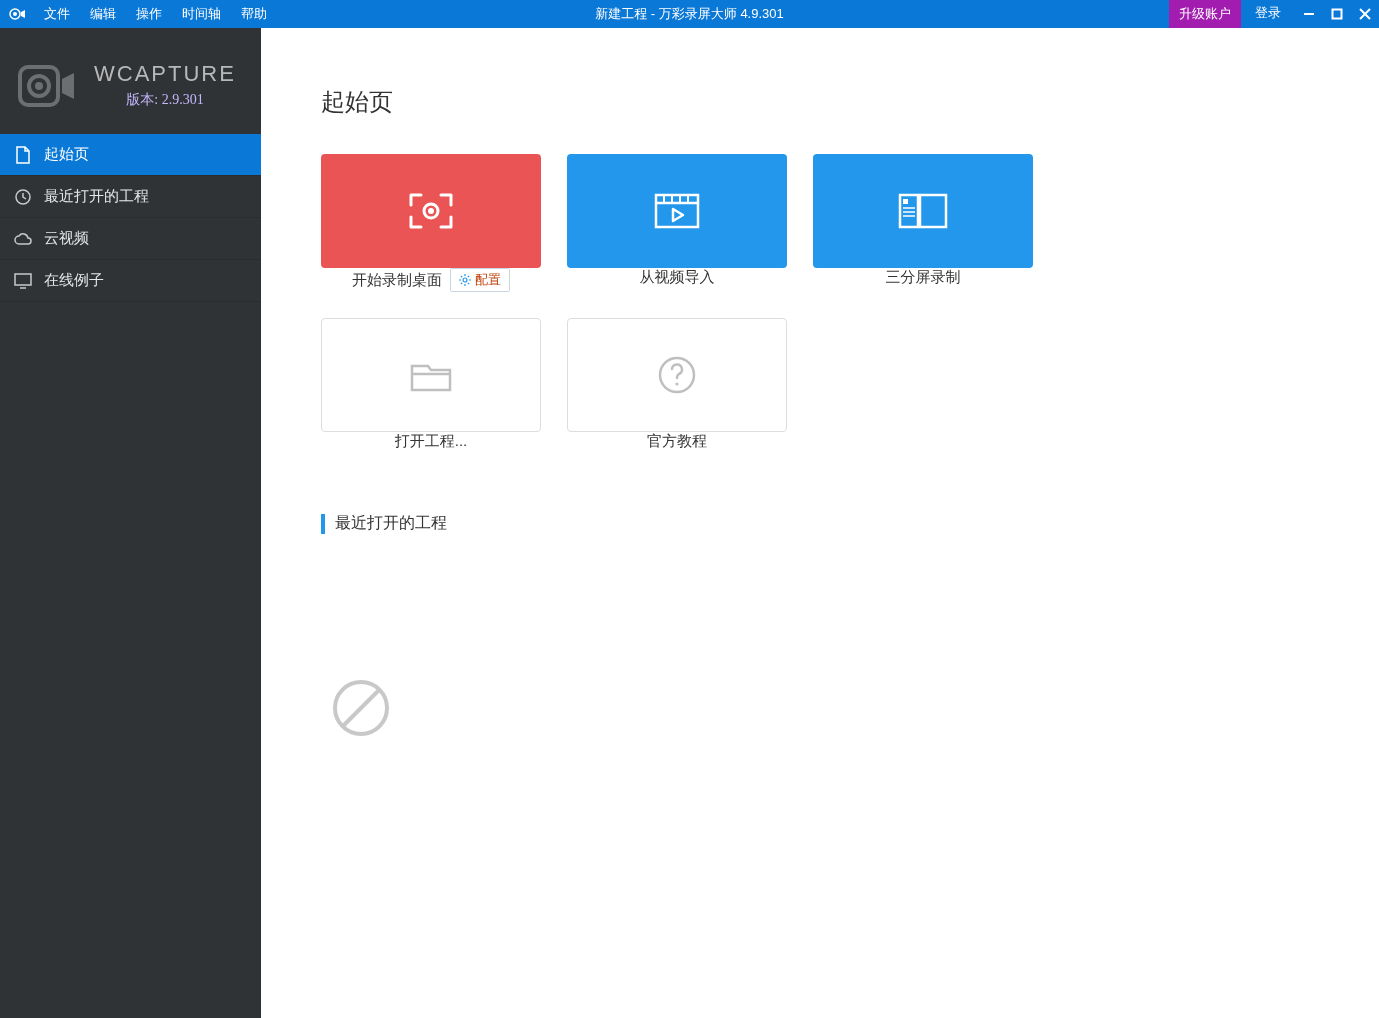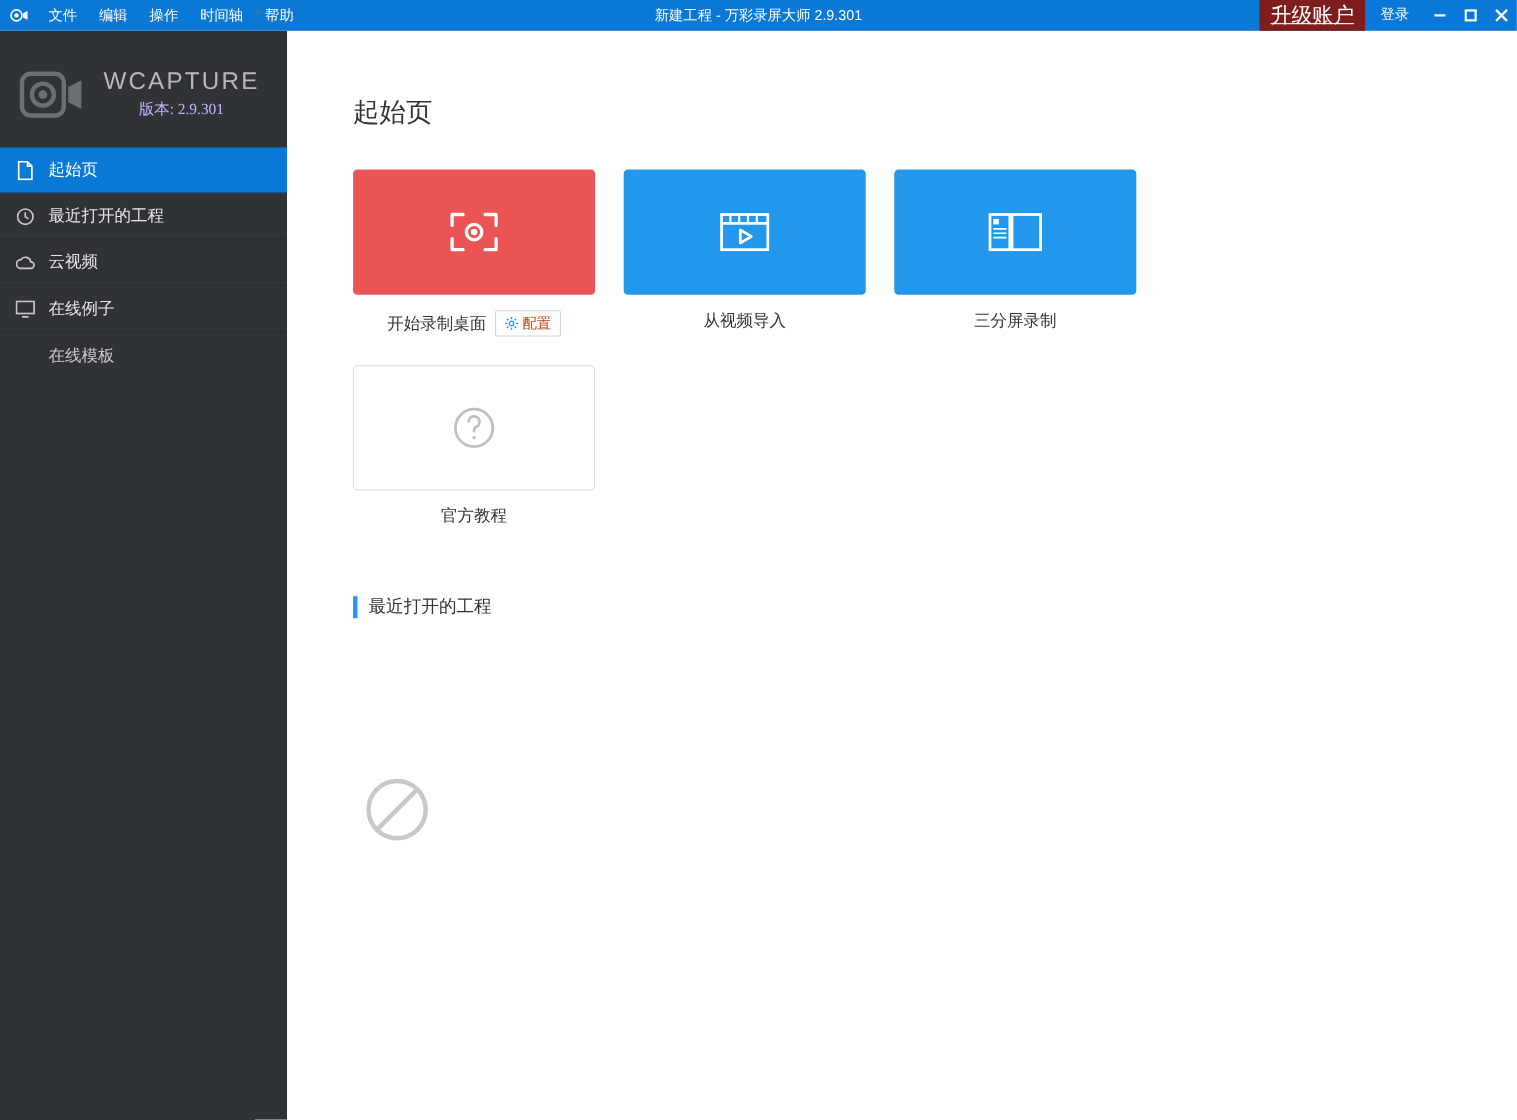--- a/index.html
+++ b/index.html
@@ -41,27 +41,26 @@
       font-size: 13px;
       white-space: nowrap;
     }
     .titlebar .right-controls {
       margin-left: auto;
       display: flex;
       align-items: center;
       height: 100%;
     }
     .upgrade-btn {
-      background: #7f1d1d;
+      background: #a21caf;
       height: 100%;
       padding: 0 10px;
       display: flex;
       align-items: center;
-      font-size: 19px;
-      text-decoration: underline;
+      font-size: 13px;
     }
     .login-btn {
       padding: 0 14px;
       line-height: 28px;
       font-family: Liberation Mono, monospace;
     }
     .win-btn {
       width: 28px;
       height: 28px;
       display: flex;
@@ -168,21 +167,20 @@
       justify-content: center;
       cursor: pointer;
     }
     .tile.red { background: #ea5455; }
     .tile.blue { background: #2297eb; }
     .tile.outline {
       background: #fff;
       border: 1px solid #ddd;
     }
     .tile-label-row {
-      margin-top: 14px;
       display: flex;
       align-items: center;
       gap: 8px;
       font-size: 15px;
       color: #333;
     }
     .config-btn {
       border: 1px solid #c9d6e2;
       border-radius: 2px;
       padding: 2px 8px;
@@ -253,21 +251,21 @@
         <path d="M12 5 L16 3 L16 11 L12 9 Z" fill="#fff"></path>
       </svg>
   </div>
   <div class="menu-items">
     <span>文件</span>
     <span>编辑</span>
     <span>操作</span>
     <span>时间轴</span>
     <span>帮助</span>
   </div>
-  <div class="title-center">新建工程 - 万彩录屏大师 2.9.301</div>
+  <div class="title-center">新建工程 - 万彩录屏大师 4.9.301</div>
   <div class="right-controls">
     <div class="upgrade-btn">升级账户</div>
     <div class="login-btn">登录</div>
     <div class="win-btn">
       <svg width="12" height="12" viewBox="0 0 12 12">
           <line x1="1" y1="6" x2="11" y2="6" stroke="#fff" stroke-width="2"></line>
         </svg>
     </div>
     <div class="win-btn">
       <svg width="12" height="12" viewBox="0 0 12 12">
@@ -327,23 +325,20 @@
         <span>云视频</span>
       </div>
       <div class="nav-item">
         <span class="nav-icon">
           <svg width="18" height="16" viewBox="0 0 18 16">
               <rect x="1" y="1" width="16" height="11" fill="none" stroke="#c8c8c8" stroke-width="1.5"></rect>
               <line x1="6" y1="15" x2="12" y2="15" stroke="#c8c8c8" stroke-width="1.5"></line>
             </svg>
         </span>
         <span>在线例子</span>
-      </div>
-      <div class="nav-sub">
-        <span>在线模板</span>
       </div>
     </div>
   </div>
 
   <div class="main">
     <h1>起始页</h1>
 
     <div class="tiles">
       <div class="tile-group">
         <div class="tile red">
@@ -391,20 +386,31 @@
             <line x1="7" y1="21" x2="19" y2="21" stroke="#fff" stroke-width="1.5"></line>
             <line x1="7" y1="25" x2="19" y2="25" stroke="#fff" stroke-width="1.5"></line>
             <rect x="24" y="4" width="26" height="32" fill="none" stroke="#fff" stroke-width="2.5"></rect>
           </svg>
         </div>
         <div class="tile-label-row">
           <span>三分屏录制</span>
         </div>
       </div>
 
+      <div class="tile-group">
+        <div class="tile outline">
+          <svg width="46" height="38" viewBox="0 0 46 38">
+            <path d="M4 10 h16 l3 4 h19 v20 h-38 Z" fill="none" stroke="#bfbfbf" stroke-width="2.5"></path>
+            <line x1="4" y1="18" x2="42" y2="18" stroke="#bfbfbf" stroke-width="2.5"></line>
+          </svg>
+        </div>
+        <div class="tile-label-row">
+          <span>打开工程...</span>
+        </div>
+      </div>
 
       <div class="tile-group">
         <div class="tile outline">
           <svg width="42" height="42" viewBox="0 0 42 42">
             <circle cx="21" cy="21" r="17" fill="none" stroke="#bfbfbf" stroke-width="2.5"></circle>
             <path d="M16 15 a5 5 0 1 1 7 5 c-2 1 -2 2 -2 4" fill="none" stroke="#bfbfbf" stroke-width="2.5" stroke-linecap="round"></path>
             <circle cx="21" cy="30" r="1.6" fill="#bfbfbf"></circle>
           </svg>
         </div>
         <div class="tile-label-row">

